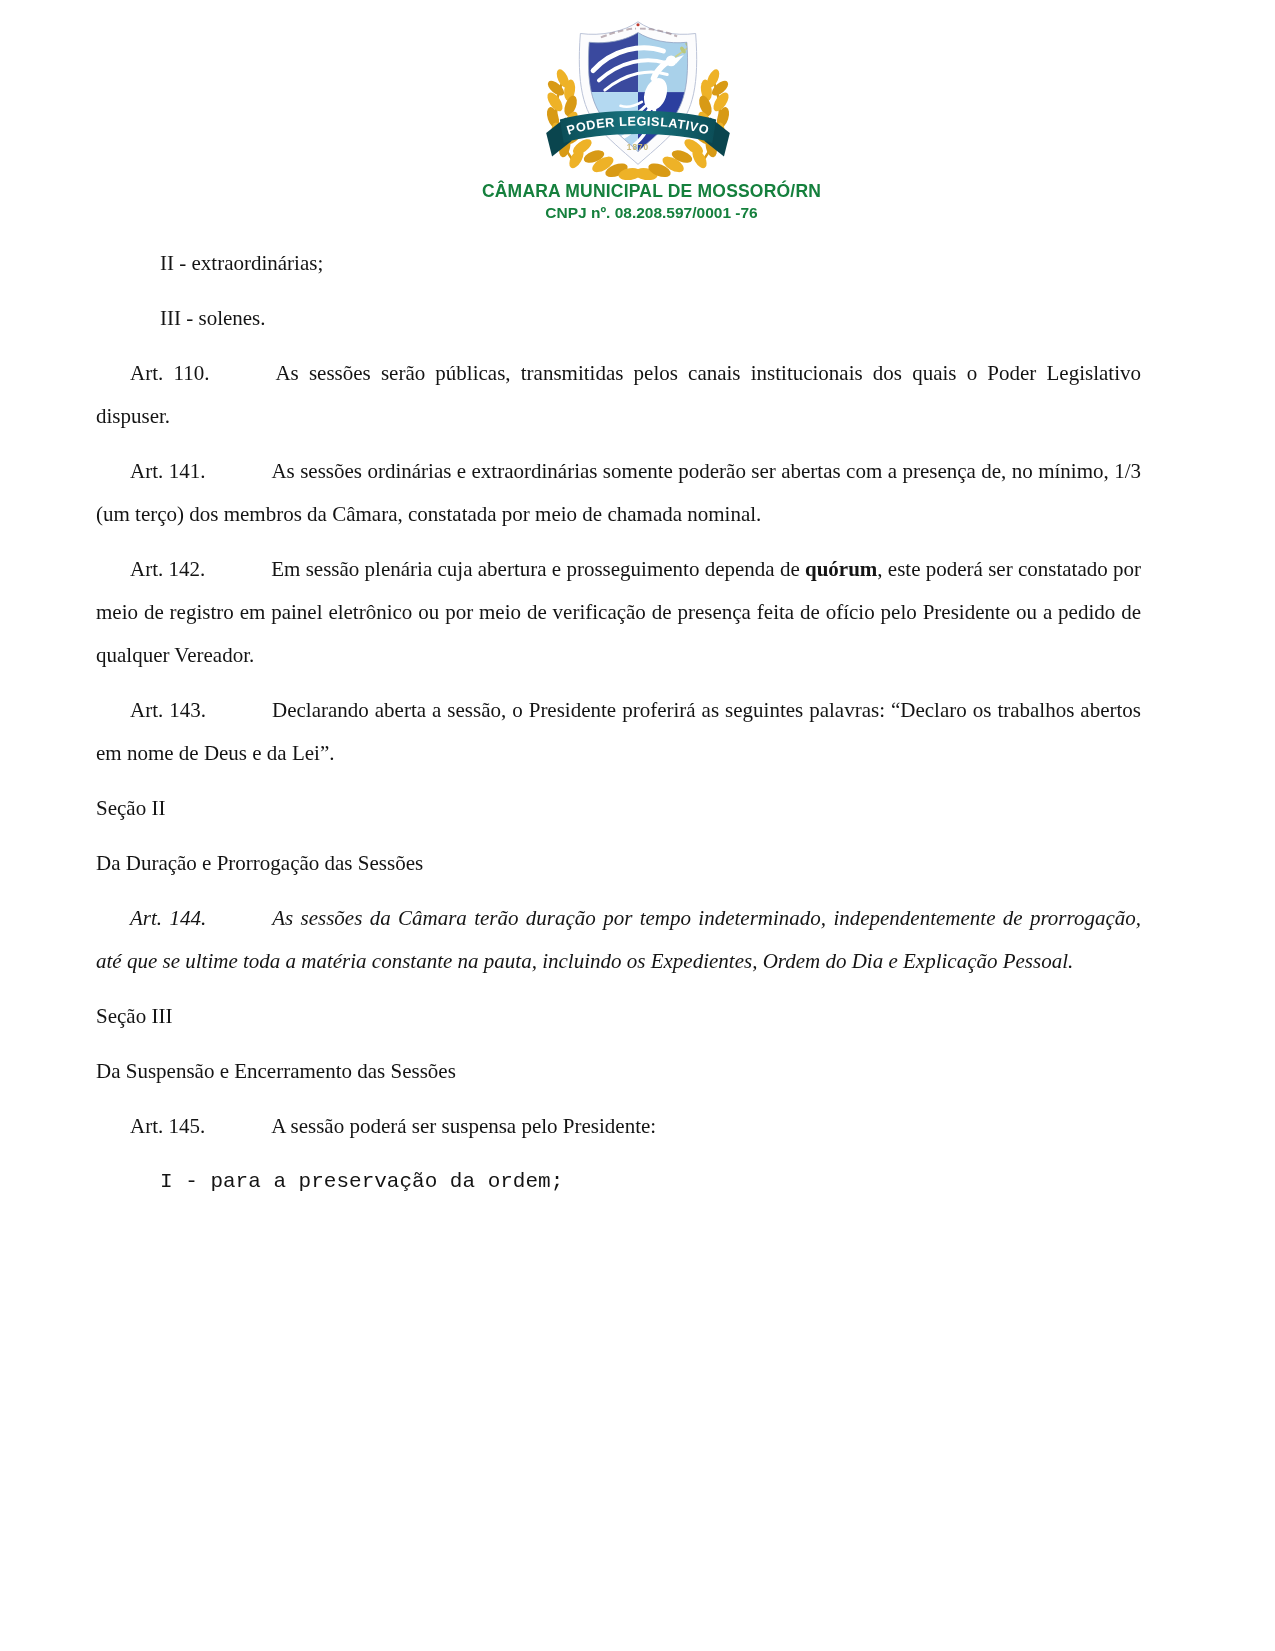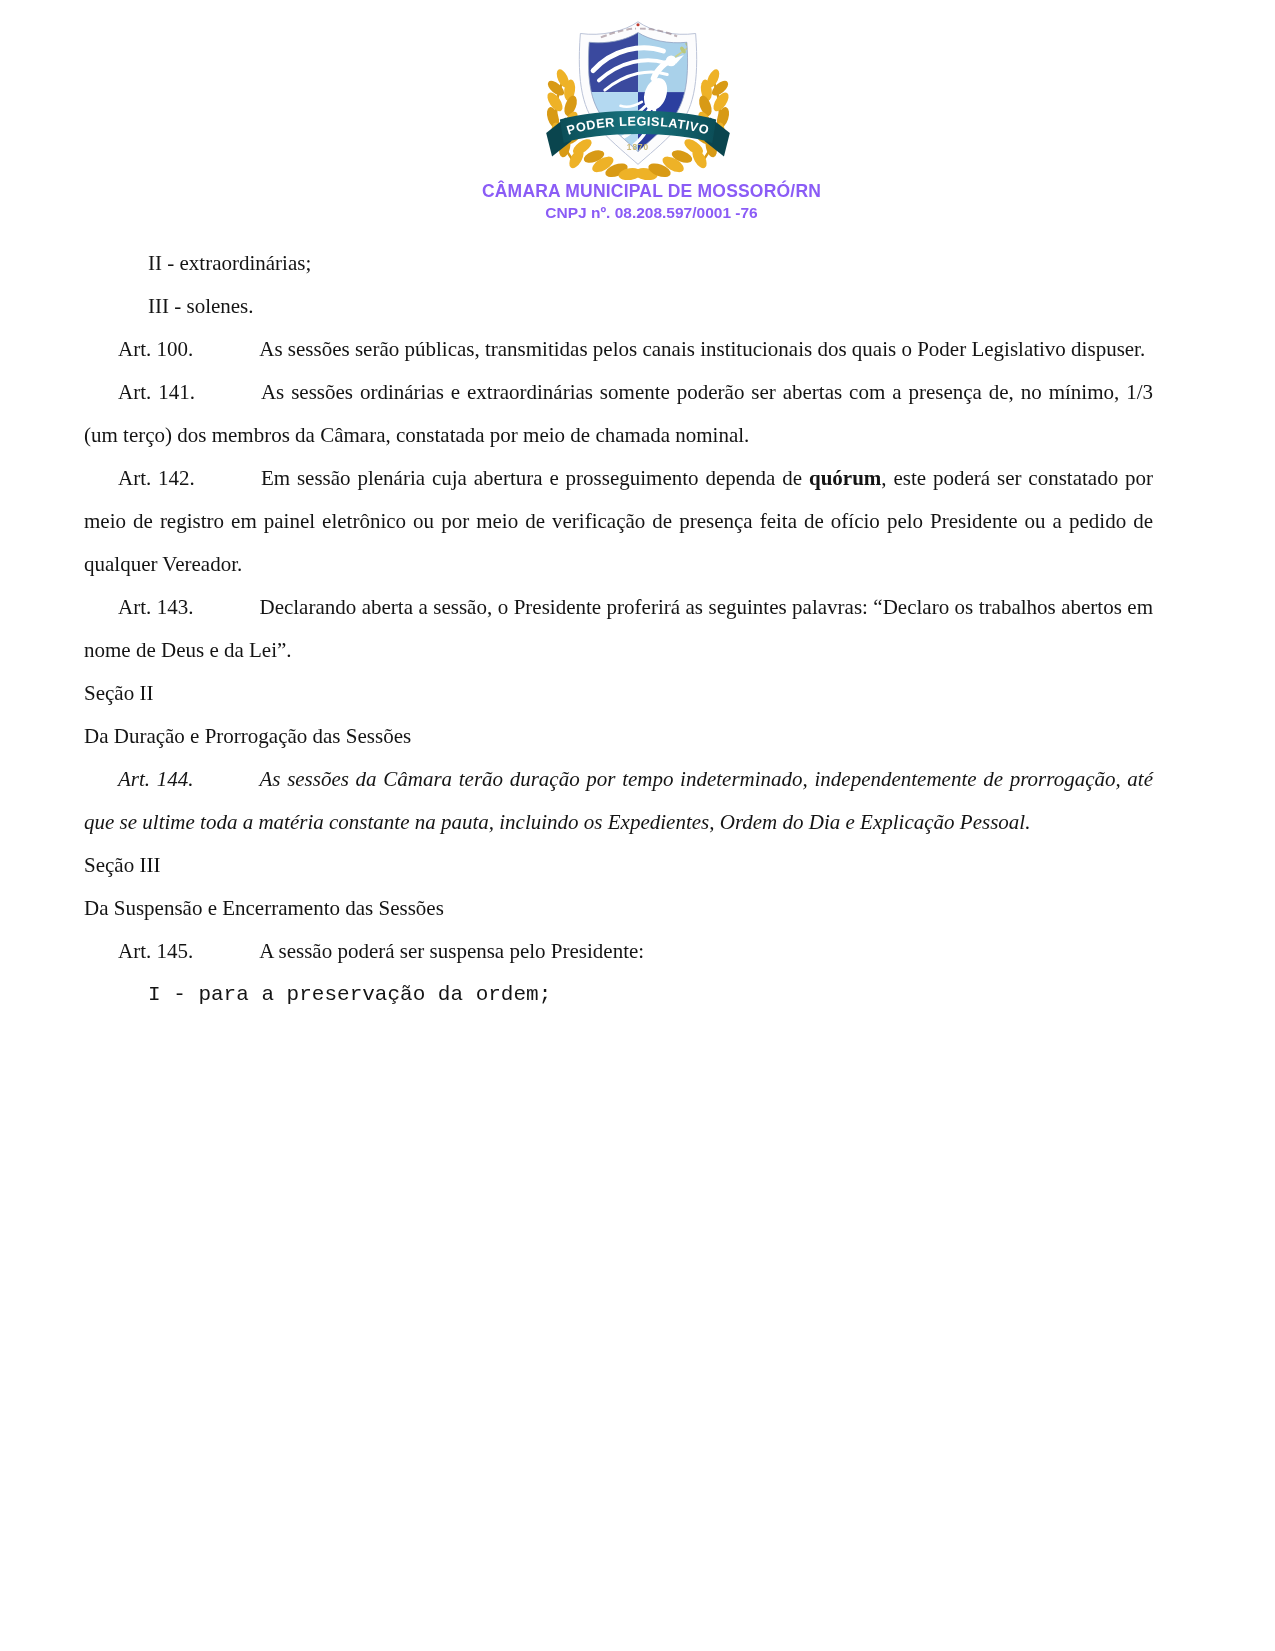--- a/index.html
+++ b/index.html
@@ -9,32 +9,32 @@
     background:#ffffff;
     font-family:"Liberation Serif", serif;
     color:#141414;
     overflow:hidden;
   }
   
   .header { text-align:center; padding-top:12px; }
   .logo-wrap { line-height:0; }
   .hdr-text {
     font-family:"Liberation Sans", sans-serif;
-    font-weight:bold; color:#8b5cf6;padding-left:28px;
+    font-weight:bold; color:#15803d;padding-left:28px;
   }
   .hdr-main { font-size:17.5px; line-height:22px; letter-spacing:0.2px; }
   .hdr-sub  { font-size:15.5px; line-height:22px; }
   
   .content {
     margin-top:18px;
     padding:0 122px 0 84px;
     font-size:21px; line-height:43px;
     text-align:justify;
   }
-  .content p { margin:0; }
+  .content p { margin:12px; }
   .item    { text-indent:64px; }
   .article { text-indent:34px; }
   .tab { display:inline-block; width:66px; }
   .center { text-indent:0; }
   .bold { font-weight:bold; }
   .mt7   { margin-top:7px; }
   .mt10  { margin-top:10px; }
   .mt6   { margin-top:6px; }
   .mt66  { margin-top:66px; }
   .mt115 { margin-top:115px;font-style:italic; }
@@ -158,21 +158,21 @@
 
     <div class="hdr-text hdr-main">CÂMARA MUNICIPAL DE MOSSORÓ/RN</div>
     <div class="hdr-text hdr-sub">CNPJ nº.  08.208.597/0001 -76</div>
   </div>
 
   <div class="content">
 
     <p class="item">II - extraordinárias;</p>
     <p class="item mt7">III - solenes.</p>
 
-    <p class="article mt7"><span>Art. 100.</span><span class="tab"></span><span>As sessões serão públicas, transmitidas pelos canais institucionais dos quais o Poder Legislativo dispuser.</span></p>
+    <p class="article mt7"><span>Art. 110.</span><span class="tab"></span><span>As sessões serão públicas, transmitidas pelos canais institucionais dos quais o Poder Legislativo dispuser.</span></p>
 
     <p class="article mt10"><span>Art. 141.</span><span class="tab"></span><span>As sessões ordinárias e extraordinárias somente poderão ser abertas com a presença de, no mínimo, 1/3 (um terço) dos membros da Câmara, constatada por meio de chamada nominal.</span></p>
 
     <p class="article mt10"><span>Art. 142.</span><span class="tab"></span><span>Em sessão plenária cuja abertura e prosseguimento dependa de </span><span class="bold">quórum</span><span>, este poderá ser constatado por meio de registro em painel eletrônico ou por meio de verificação de presença feita de ofício pelo Presidente ou a pedido de qualquer Vereador.</span></p>
 
     <p class="article mt6"><span>Art. 143.</span><span class="tab"></span><span>Declarando aberta a sessão, o Presidente proferirá as seguintes palavras: “Declaro os trabalhos abertos em nome de Deus e da Lei”.</span></p>
 
     <p class="center mt66">Seção II</p>
     <p class="center mt7">Da Duração e Prorrogação das Sessões</p>
 

